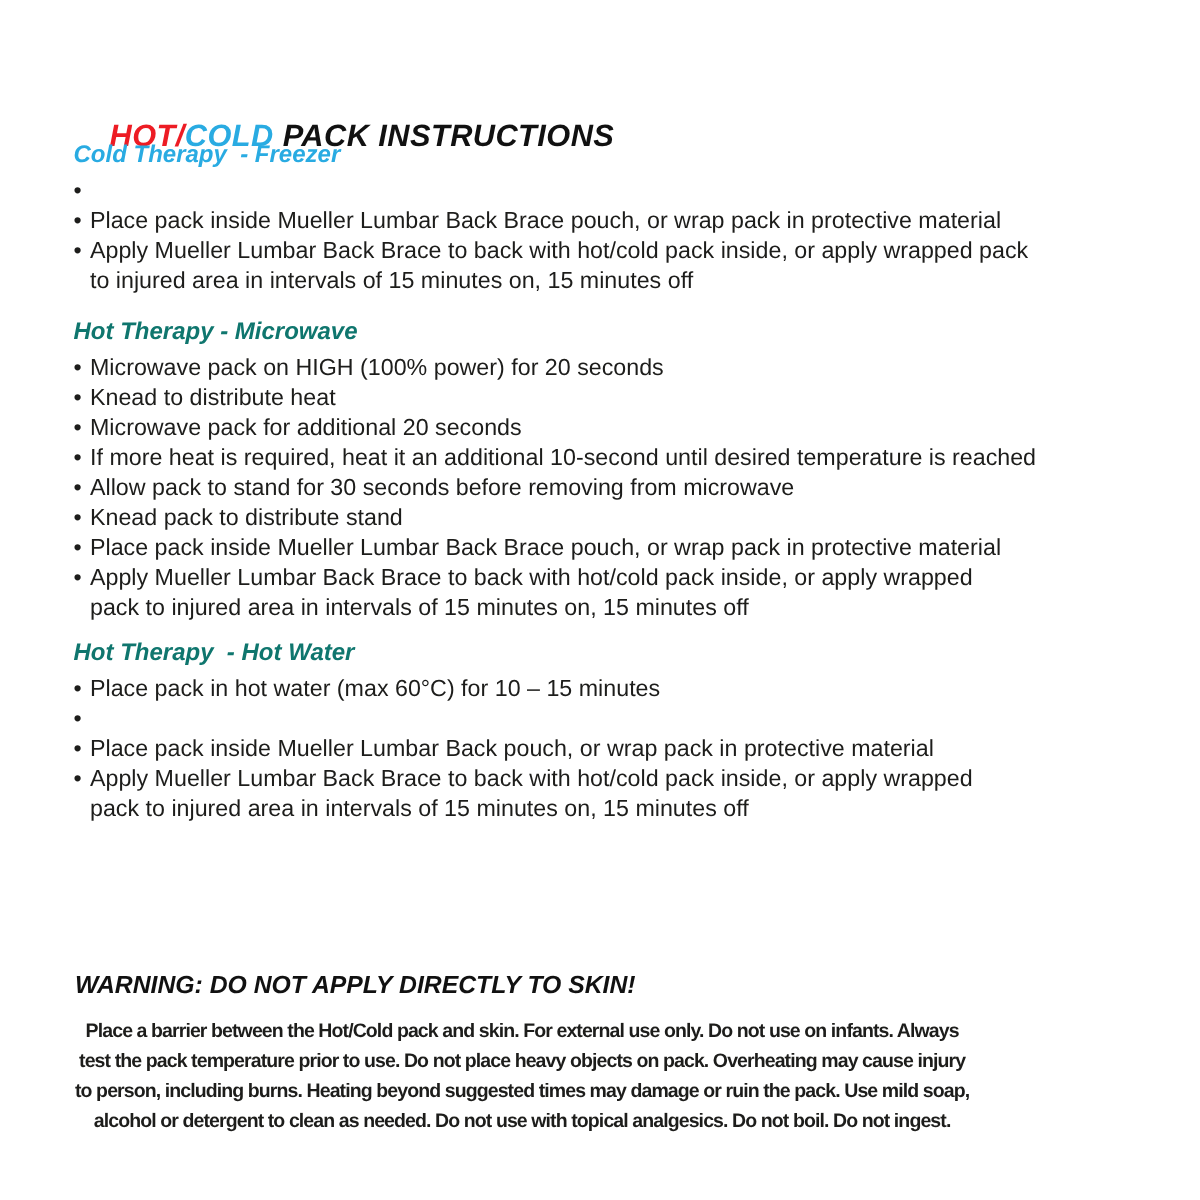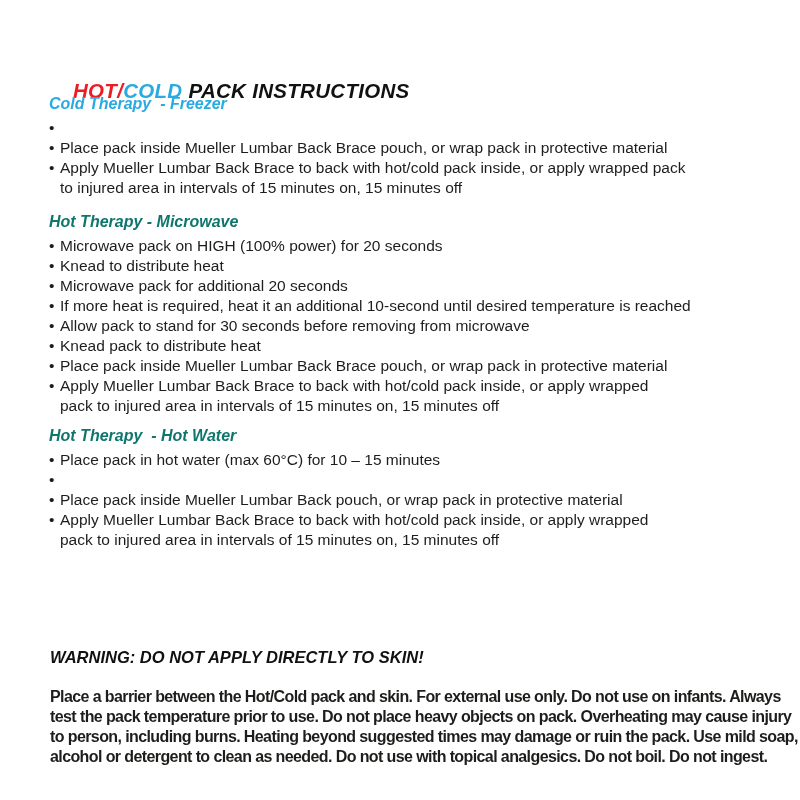--- a/index.html
+++ b/index.html
@@ -68,35 +68,36 @@
   .bullet-text {
     white-space: pre-wrap;
   }
 
   .warning {
     position: absolute;
     left: 50px;
     top: 646px;
   }
   .warning-heading {
-    margin: 0 0 19px 0;
+    margin: 0 0 9px 0;
     font-size: 16.5px;
     line-height: 22px;
     font-weight: 700;
     font-style: italic;
     color: #111111;
   }
   .warning-body {
     margin: 0;
-    font-size: 16px;
+    font-size: 13px;
     line-height: 20px;
     font-weight: 700;
     letter-spacing: -0.6px;
     color: #1d1d1b;
     white-space: pre;
+    text-align: center;
   }
 </style>
 </head>
 <body>
 
 <div class="page">
 
   <h1 class="title">
     <span class="t-hot">HOT/</span><span class="t-cold">COLD</span><span class="t-rest"> PACK INSTRUCTIONS</span>
   </h1>
@@ -137,21 +138,21 @@
       <div class="bullet-row">
         <span class="dot">•</span>
         <span class="bullet-text">If more heat is required, heat it an additional 10-second until desired temperature is reached</span>
       </div>
       <div class="bullet-row">
         <span class="dot">•</span>
         <span class="bullet-text">Allow pack to stand for 30 seconds before removing from microwave</span>
       </div>
       <div class="bullet-row">
         <span class="dot">•</span>
-        <span class="bullet-text">Knead pack to distribute heat</span>
+        <span class="bullet-text">Knead pack to distribute stand</span>
       </div>
       <div class="bullet-row">
         <span class="dot">•</span>
         <span class="bullet-text">Place pack inside Mueller Lumbar Back Brace pouch, or wrap pack in protective material</span>
       </div>
       <div class="bullet-row">
         <span class="dot">•</span>
         <span class="bullet-text">Apply Mueller Lumbar Back Brace to back with hot/cold pack inside, or apply wrapped
 pack to injured area in intervals of 15 minutes on, 15 minutes off</span>
       </div>

